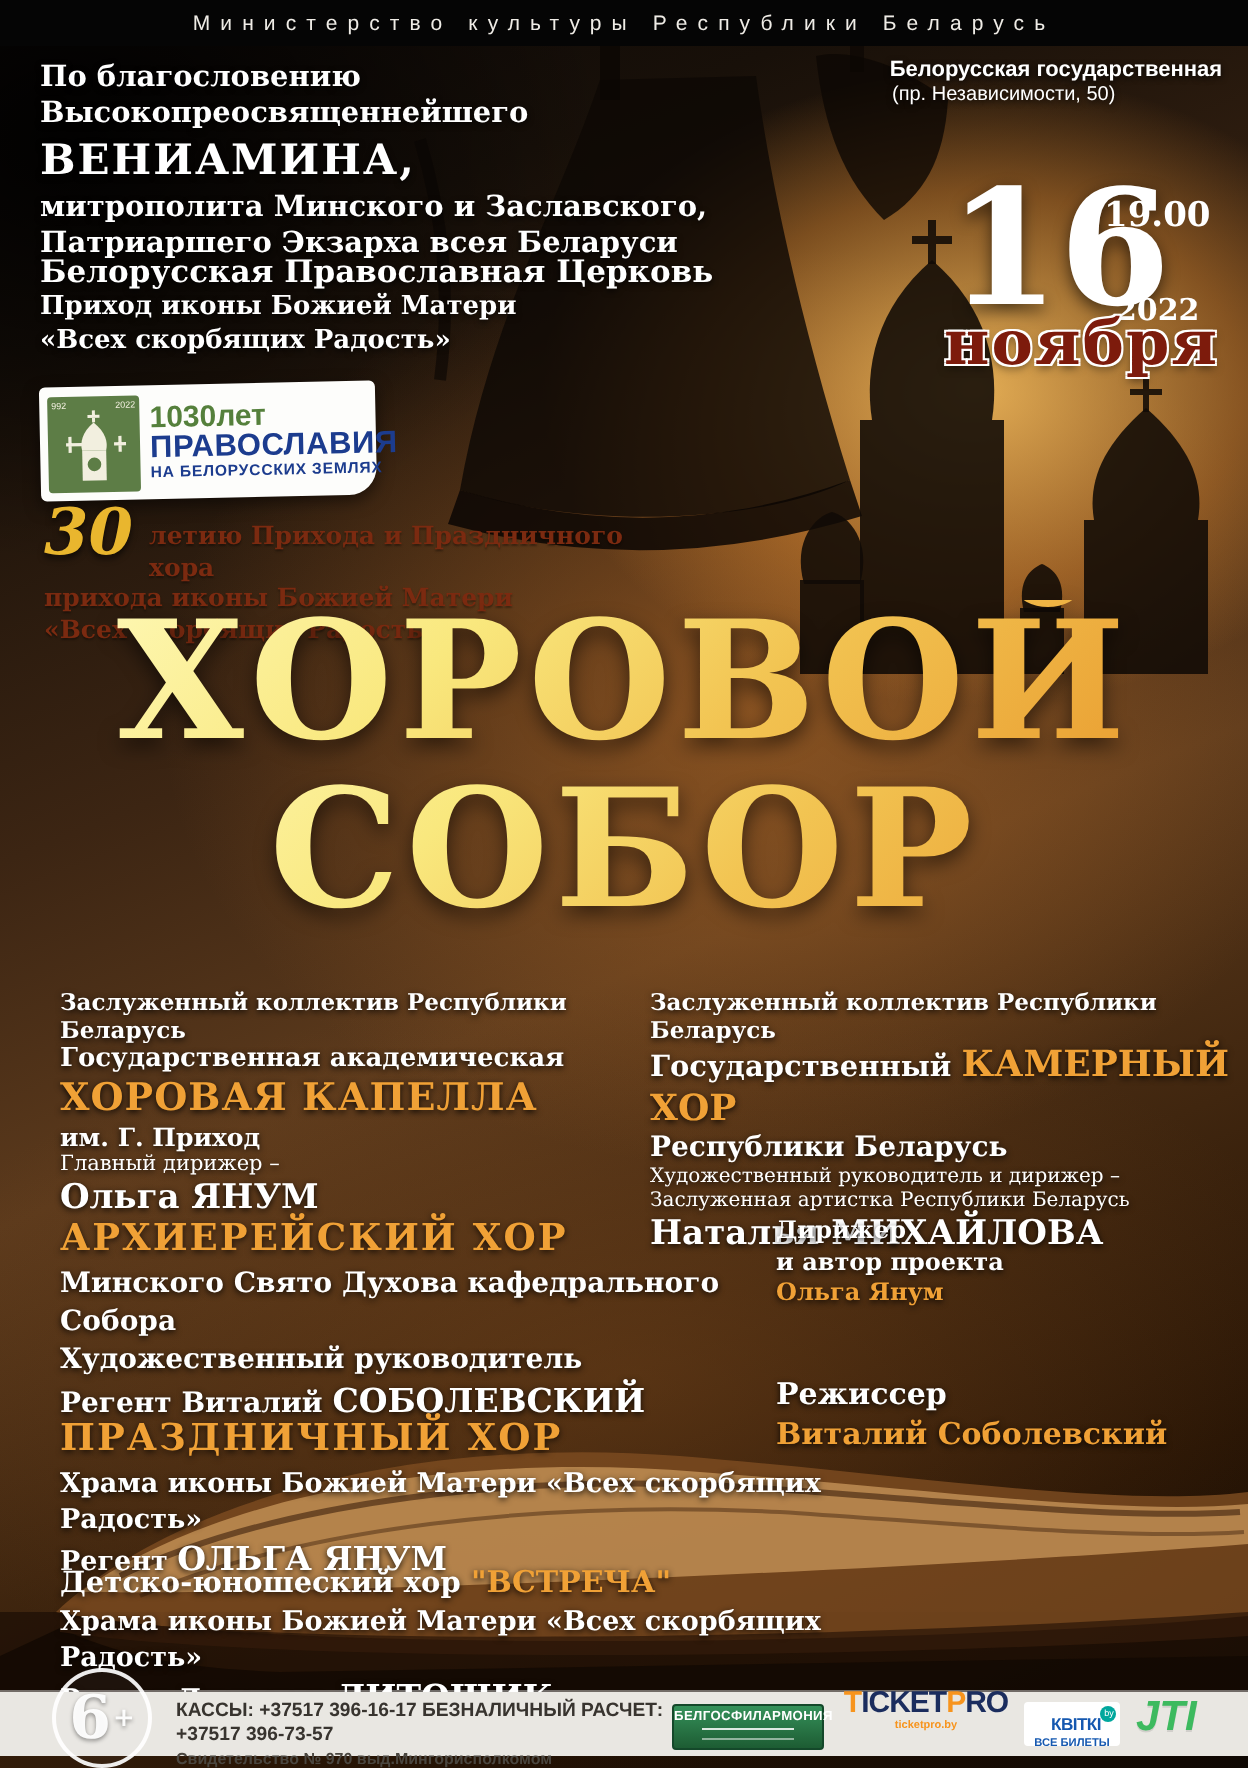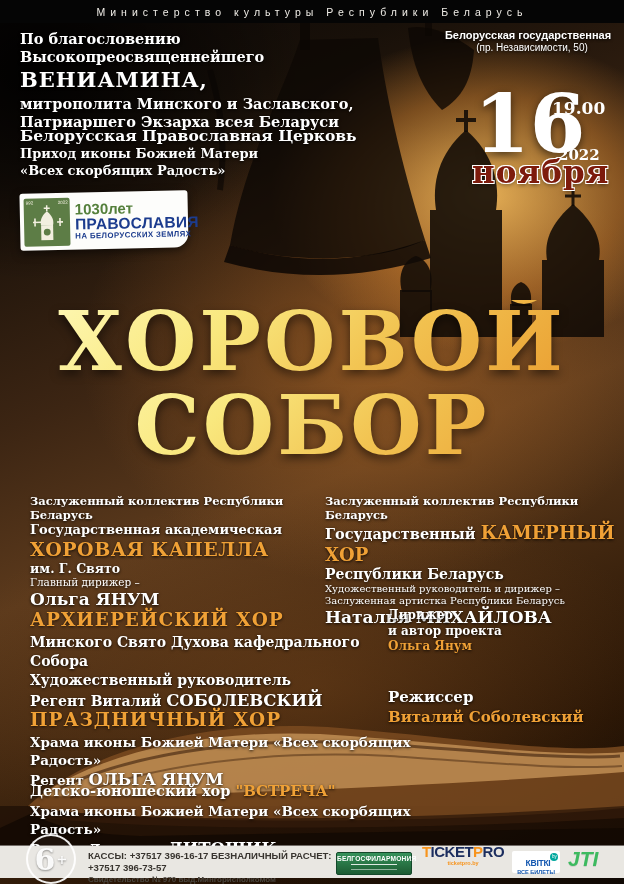--- a/index.html
+++ b/index.html
@@ -30,21 +30,21 @@
   .blessing .name{font-size:21px;font-weight:bold;letter-spacing:1px;margin:1px 0;}
   
   .church-block{left:20px;top:126px;line-height:1.3;}
   .church-block .l1{font-size:15.5px;font-weight:bold;}
   .church-block .l2,.church-block .l3{font-size:13px;font-weight:bold;}
   
   .venue{left:438px;top:29px;width:180px;text-align:center;line-height:1.15;}
   .venue .v1{font-size:11px;font-weight:bold;font-family:"Liberation Sans",sans-serif;}
   .venue .v2{font-size:21.5px;font-weight:bold;font-family:"Liberation Sans",sans-serif;letter-spacing:.5px;}
   .venue .v3{font-size:11px;font-weight:bold;font-family:"Liberation Sans",sans-serif;margin-top:1px;}
-  .venue .v4{font-size:10px;font-family:"Liberation Sans",sans-serif;text-align:center;padding-left:8px;}
+  .venue .v4{font-size:10px;font-family:"Liberation Sans",sans-serif;text-align:left;padding-left:8px;}
   
   .date{left:448px;top:90px;width:170px;height:110px;}
   .date .day{position:absolute;left:26px;top:-6px;font-size:80px;line-height:1;font-weight:bold;color:#fff;text-shadow:0 3px 8px rgba(0,0,0,.6);}
   .date .time{position:absolute;left:104px;top:8px;font-size:17px;font-weight:bold;color:#fff;}
   .date .year{position:absolute;left:110px;top:56px;font-size:15px;font-weight:bold;color:#fff;}
   .date .month{
     position:absolute;left:24px;top:64px;font-size:31px;font-weight:bold;letter-spacing:1px;
     color:#7d1b0c;
     text-shadow:-1px -1px 0 #fff,1px -1px 0 #fff,-1px 1px 0 #fff,1px 1px 0 #fff,0 2px 4px rgba(0,0,0,.5);
   }
@@ -220,31 +220,39 @@
         <path d="M3 18 h8 M27 18 h6 M5 14 v8 M30 14 v8" stroke="#f2efdf" stroke-width="1.6"></path>
       </svg>
     </div>
     <div class="banner-text">
       <div class="t1">1030лет</div>
       <div class="t2">ПРАВОСЛАВИЯ</div>
       <div class="t3">НА БЕЛОРУССКИХ ЗЕМЛЯХ</div>
     </div>
   </div>
 
+  <div class="abs note">
+    <div class="row1">
+      <span class="num">30</span>
+      <span class="nl">летию Прихода и Праздничного хора</span>
+    </div>
+    <div class="nl">прихода иконы Божией Матери</div>
+    <div class="nl">«Всех скорбящих Радость»</div>
+  </div>
 
   <div class="abs title">
     <div class="tl">ХОРОВОЙ</div>
     <div class="tl">СОБОР</div>
   </div>
 
   <div class="abs capella wtxt">
     <div class="honor">Заслуженный коллектив Республики Беларусь</div>
     <div class="c1">Государственная академическая</div>
     <div class="cname accent">ХОРОВАЯ КАПЕЛЛА</div>
-    <div class="c2">им. Г. Свято</div>
+    <div class="c2">им. Г. Приход</div>
     <div class="role">Главный дирижер –</div>
     <div class="person">Ольга ЯНУМ</div>
   </div>
 
   <div class="abs chamber wtxt">
     <div class="honor">Заслуженный коллектив Республики Беларусь</div>
     <div class="c1">
       <span>Государственный</span>
       <span class="cname accent">КАМЕРНЫЙ ХОР</span>
     </div>

